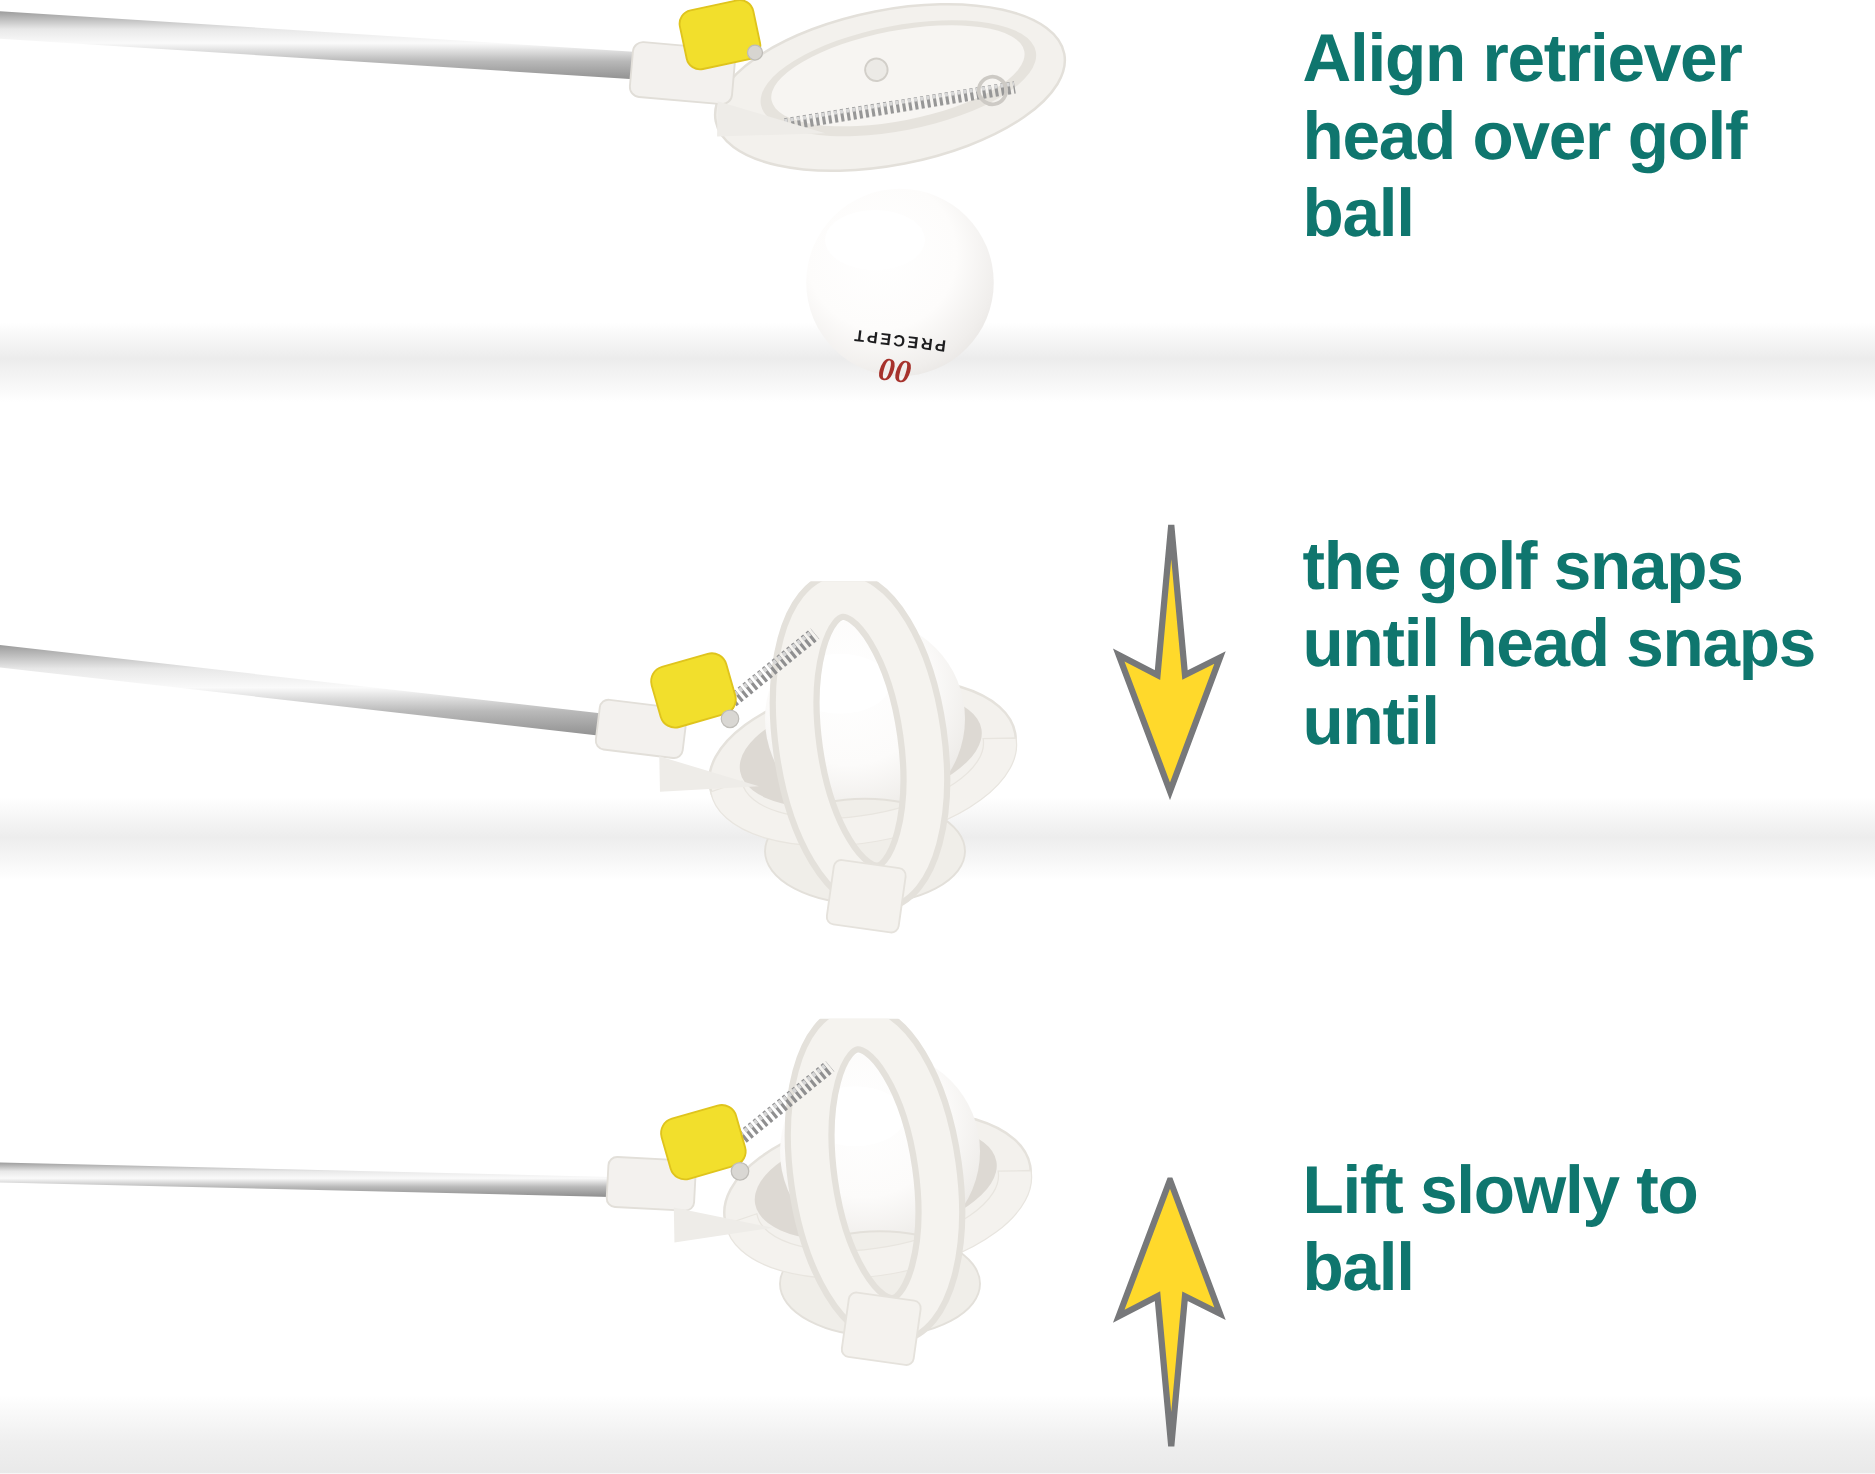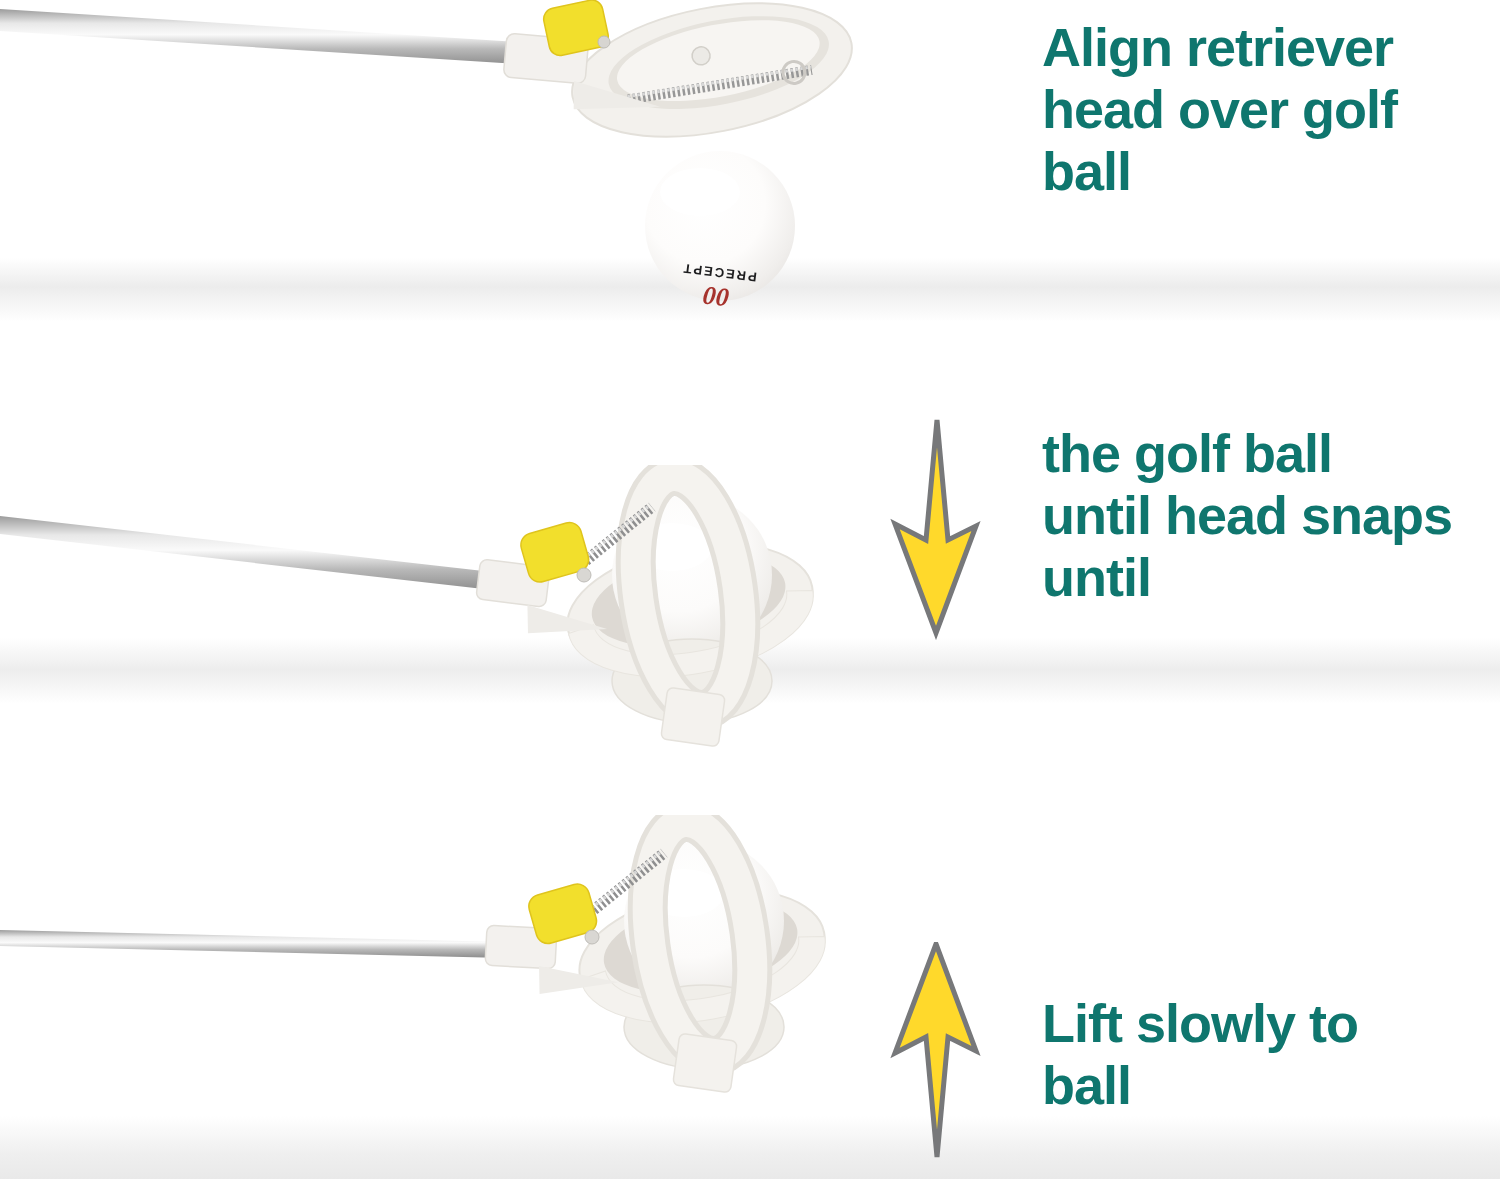--- a/index.html
+++ b/index.html
@@ -22,21 +22,21 @@
   .arrow-down{top:418px;}
   .arrow-up{top:942px;}
   .caption{
     position:absolute;left:1042px;
     color:#0f766e;
     font-size:54px;line-height:62px;font-weight:700;
     letter-spacing:-1px;white-space:nowrap;
   }
   .cap1{top:16px;}
   .cap2{top:422px;}
-  .cap3{top:992px;}
+  .cap3{top:921px;}
 </style>
 </head>
 <body>
 
 <div class="canvas">
 
   <div class="band band1"></div>
   <div class="band band2"></div>
   <div class="band band3"></div>
 
@@ -169,21 +169,21 @@
   <svg class="arrow arrow-up" viewBox="0 0 104 222">
     <path d="M52,2 L92,109 L64,95 L53,215 L42,95 L11,111 Z" fill="#FFD92B" stroke="#77787A" stroke-width="5" stroke-linejoin="miter"></path>
   </svg>
 
   <div class="caption cap1">
     <div>Align retriever</div>
     <div>head over golf</div>
     <div>ball</div>
   </div>
   <div class="caption cap2">
-    <div>the golf ball</div>
+    <div>the golf snaps</div>
     <div>until head snaps</div>
     <div>until</div>
   </div>
   <div class="caption cap3">
     <div>Lift slowly to</div>
     <div>ball</div>
   </div>
 
 </div>
 

